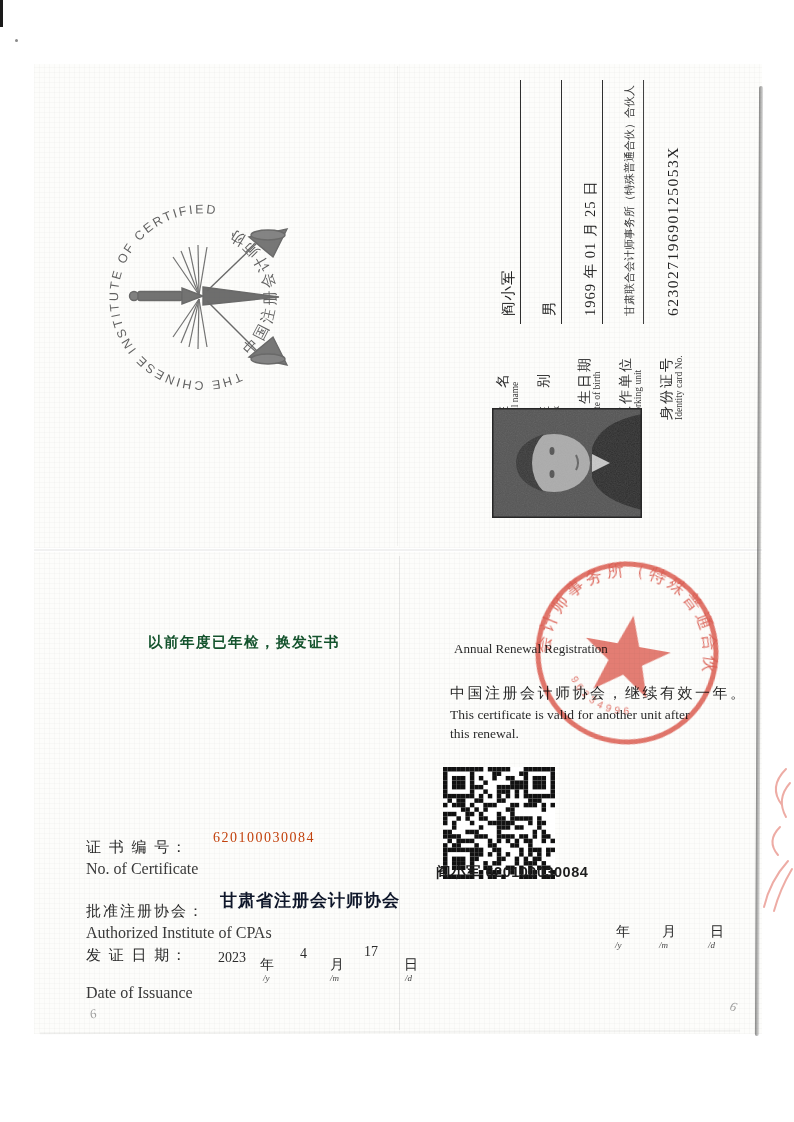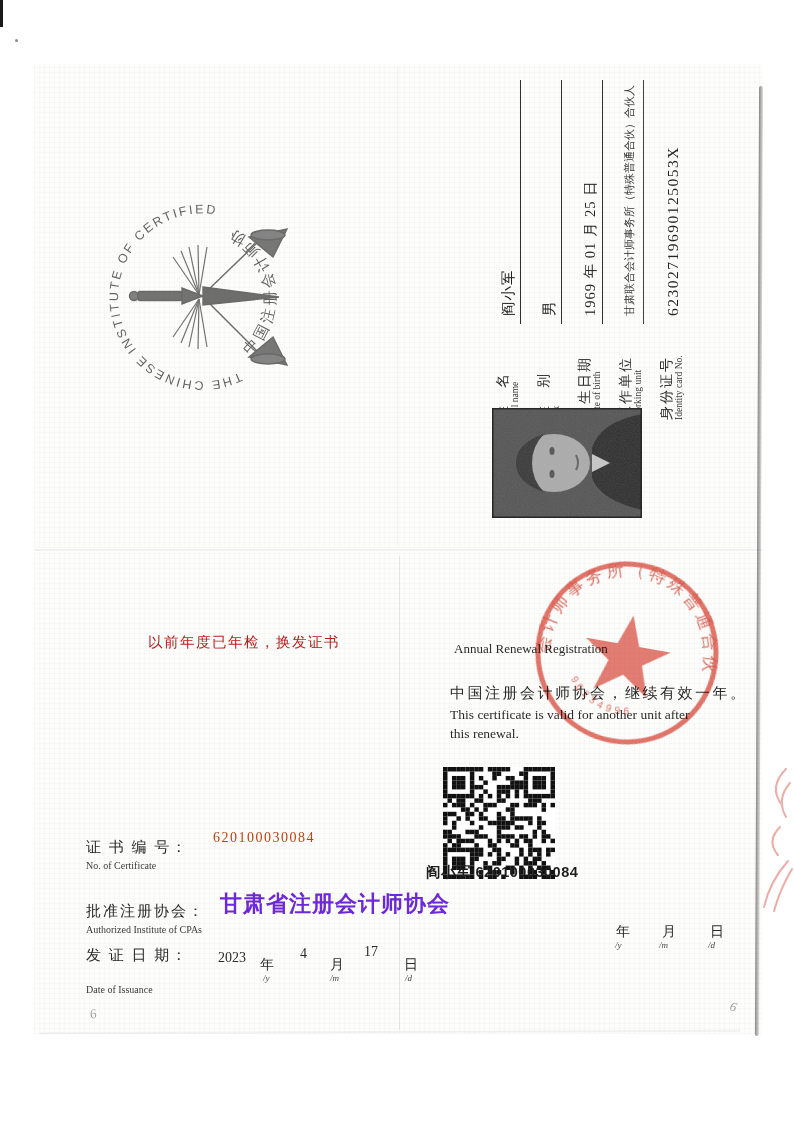--- a/index.html
+++ b/index.html
@@ -25,29 +25,29 @@
   .info-row{display:flex;align-items:flex-end;height:41px;}
   .info-label{width:96px;flex:0 0 96px;}
   .lab-cn{font-size:14px;letter-spacing:2px;color:#2c2c2c;line-height:14px;}
   .lab-en{font-size:9.5px;color:#3a3a3a;line-height:11px;}
   .info-val{flex:1;border-bottom:1.5px solid #2f2f2f;min-height:20px;
     font-size:14.5px;letter-spacing:1px;padding:0 2px 1px 8px;color:#222;}
   .info-val.noline{border-bottom:none;}
   .blur1{filter:blur(.7px);opacity:.9;}
 
   
-  .cn-note{font-size:14.5px;letter-spacing:1.5px;color:#b91c1c;filter:blur(.4px);}
+  .cn-note{font-size:14.5px;letter-spacing:1.5px;color:#14532d;filter:blur(.4px);font-weight:bold;}
   .sec-title{font-size:19px;letter-spacing:7px;color:#222;font-weight:600;filter:blur(.3px);}
   .sec-title-en{font-size:13px;color:#2b2b2b;filter:blur(.3px);}
   .body-cn{font-size:15px;letter-spacing:2.5px;color:#2a2a2a;filter:blur(.4px);}
   .body-en{font-size:13.5px;color:#2b2b2b;filter:blur(.3px);}
   .fld-cn{font-size:15px;letter-spacing:2px;color:#2b2b2b;filter:blur(.35px);}
-  .fld-en{font-size:10px;color:#3a3a3a;filter:blur(.3px);}
+  .fld-en{font-size:16px;color:#3a3a3a;filter:blur(.3px);}
   .val-mono{font-size:14px;letter-spacing:1.5px;color:#c2410c;filter:blur(.35px);}
-  .inst-val{font-size:22px;letter-spacing:1px;font-weight:600;color:#6d28d9;filter:blur(.6px);}
+  .inst-val{font-size:17px;letter-spacing:1px;font-weight:600;color:#0f172a;filter:blur(.6px);}
   .date-num{font-size:14px;color:#2b2b2b;filter:blur(.3px);}
   .date-unit{font-size:14px;color:#2b2b2b;filter:blur(.3px);}
   .date-sm{font-size:9px;font-style:italic;color:#444;filter:blur(.2px);}
   .pageno{font-size:13px;font-style:italic;color:#555;opacity:.55;}
   .qr-caption{font-size:14.5px;letter-spacing:.5px;color:#1d1d1d;font-weight:600;
     font-family:"Liberation Sans","DejaVu Sans",sans-serif;filter:blur(.2px);}
   .stamp-wrap{mix-blend-mode:multiply;opacity:.88;filter:blur(.45px);transform:rotate(10deg);}
   .seal-wrap{opacity:.82;filter:blur(.35px);}
   .photo-wrap{filter:grayscale(1) contrast(1.05) blur(.3px);}
   .red-scribble{opacity:.55;filter:blur(.4px);}
@@ -502,21 +502,21 @@
         <rect x="49.28" y="107.52" width="4.48" height="4.48" fill="#111"></rect>
         <rect x="58.24" y="107.52" width="4.48" height="4.48" fill="#111"></rect>
         <rect x="76.16" y="107.52" width="4.48" height="4.48" fill="#111"></rect>
         <rect x="80.64" y="107.52" width="4.48" height="4.48" fill="#111"></rect>
         <rect x="85.12" y="107.52" width="4.48" height="4.48" fill="#111"></rect>
         <rect x="89.60" y="107.52" width="4.48" height="4.48" fill="#111"></rect>
         <rect x="98.56" y="107.52" width="4.48" height="4.48" fill="#111"></rect>
         <rect x="103.04" y="107.52" width="4.48" height="4.48" fill="#111"></rect>
         <rect x="107.52" y="107.52" width="4.48" height="4.48" fill="#111"></rect>
       </svg></div>
-  <div class="abs qr-caption" style="left:426px;top:863px;">阎小军  620100030084</div>
+  <div class="abs qr-caption" style="left:436px;top:863px;">阎小军  620100030084</div>
 
   <div class="abs fld-cn" style="left:86px;top:838px;">证 书 编 号：</div>
   <div class="abs fld-en" style="left:86px;top:860px;">No. of Certificate</div>
   <div class="abs val-mono" style="left:213px;top:830px;">620100030084</div>
 
   <div class="abs fld-cn" style="left:86px;top:902px;">批准注册协会：</div>
   <div class="abs fld-en" style="left:86px;top:924px;text-align:right;">Authorized Institute of CPAs</div>
   <div class="abs inst-val" style="left:220px;top:889px;">甘肃省注册会计师协会</div>
 
   <div class="abs fld-cn" style="left:86px;top:946px;">发 证 日 期：</div>

